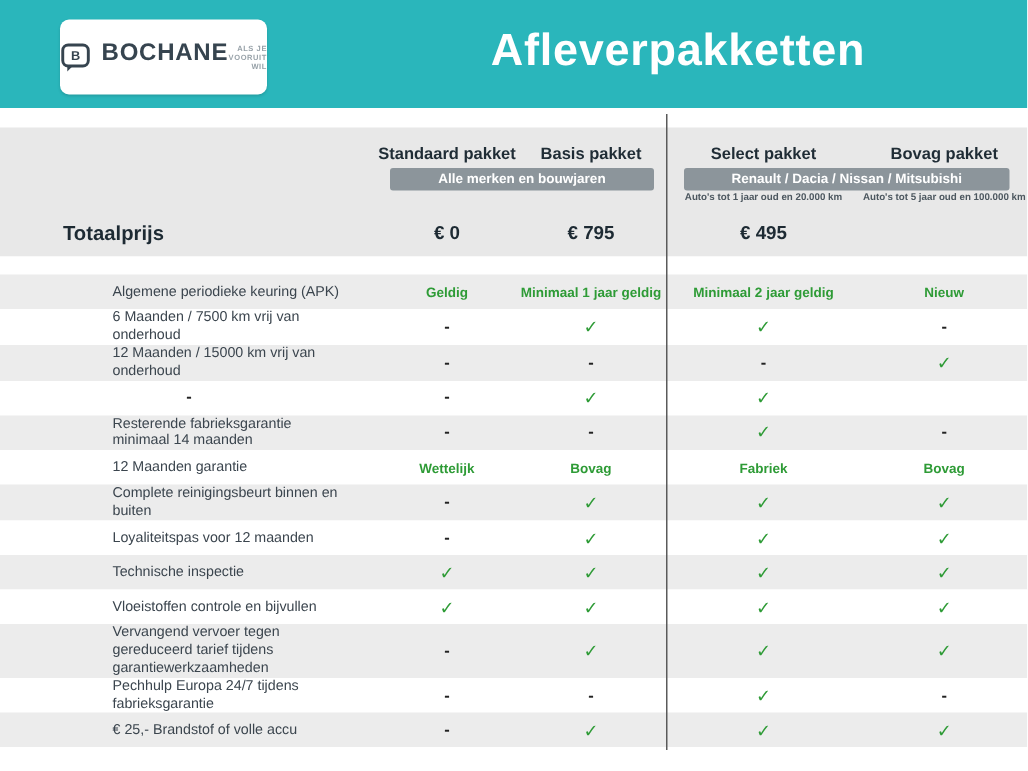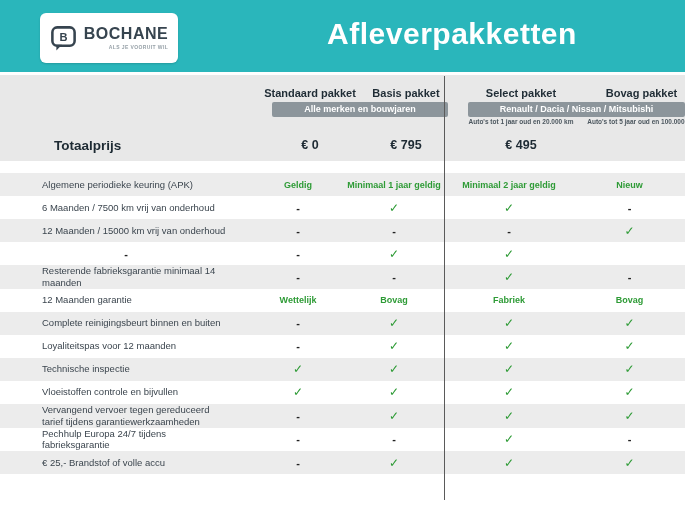--- a/index.html
+++ b/index.html
@@ -5,52 +5,52 @@
   html,body { margin:0; padding:0; background:#fff; }
   .page { width:685px; height:514px; position:relative; overflow:hidden;
           font-family:"Liberation Sans", sans-serif; background:#fff; }
 
   
   .topbar { height:72px; background:#2ab6bb; position:relative; }
   .logo-card { position:absolute; left:40px; top:13px; width:138px; height:50px;
                background:#fff; border-radius:6px; display:flex; align-items:center;
                justify-content:center; gap:7px; box-shadow:0 1px 2px rgba(0,0,0,.15); }
   .logo-icon { width:27px; height:27px; }
-  .logo-text { display:flex; flex-direction:column; }
+  .logo-text { display:flex; flex-direction:row; }
   .brand { font-size:16px; font-weight:bold; color:#36444f; letter-spacing:.5px; line-height:1; }
   .tagline { font-size:5px; color:#97a1a8; letter-spacing:.4px; margin-top:2px;
              font-weight:bold; text-align:right; }
   .title { position:absolute; margin:0; left:235px; right:16px; top:17px; text-align:center;
            color:#fff; font-size:30px; font-weight:bold; letter-spacing:.5px; }
 
   
   .grid { display:grid; grid-template-columns:252px 92px 100px 130px 111px; }
 
   
-  .thead { background:#e8e8e8; margin-top:3px; padding:6px 12px 4px; }
+  .thead { background:#e8e8e8; margin-top:13px; padding:6px 0 4px; }
   .cols-row { align-items:end; height:18px; }
   .colh { text-align:center; font-weight:bold; font-size:11px; color:#1f2c35; }
   .badges-row { margin-top:3px; }
   .badge-wrap { display:flex; }
   .span2a { grid-column:2/4; padding:0 8px; }
   .span2b { grid-column:4/6; padding:0 12px; }
   .badge { flex:1; background:#8c959b; color:#fff; font-weight:bold; font-size:9px;
            text-align:center; line-height:15px; height:15px; border-radius:2px; }
   .notes-row { margin-top:1px; height:11px; }
   .note { text-align:center; font-size:6.5px; font-weight:bold; color:#4c575f; }
   .total-row { margin-top:4px; align-items:center; height:24px; }
   .total-label { padding-left:42px; font-weight:bold; font-size:13.5px; color:#1d2a33; }
   .price { text-align:center; font-weight:bold; font-size:12.5px; color:#1d2a33; }
 
   .gap { height:12px; background:#fff; }
 
   
   .frow { align-items:center; min-height:23px; background:#fff; }
   .frow.stripe { background:#ececec; }
-  .rlabel { padding-left:42px; padding-right:20px; font-size:9.5px; color:#3b454e; line-height:1.25; }
+  .rlabel { padding-left:42px; padding-right:20px; font-size:9.5px; color:#3b454e; line-height:1.25;margin-left:33px; }
   .cell { text-align:center; }
   .cell.dash { font-weight:bold; font-size:11px; color:#222; }
   .cell.check { color:#2e9b36; font-size:12px; }
   .cell.txt { color:#2e9b36; font-weight:bold; font-size:9px; }
 
   
   .divider { position:absolute; left:444px; top:76px; width:1px; height:424px; background:#5a5a5a; }
 </style>
 </head>
 <body>

